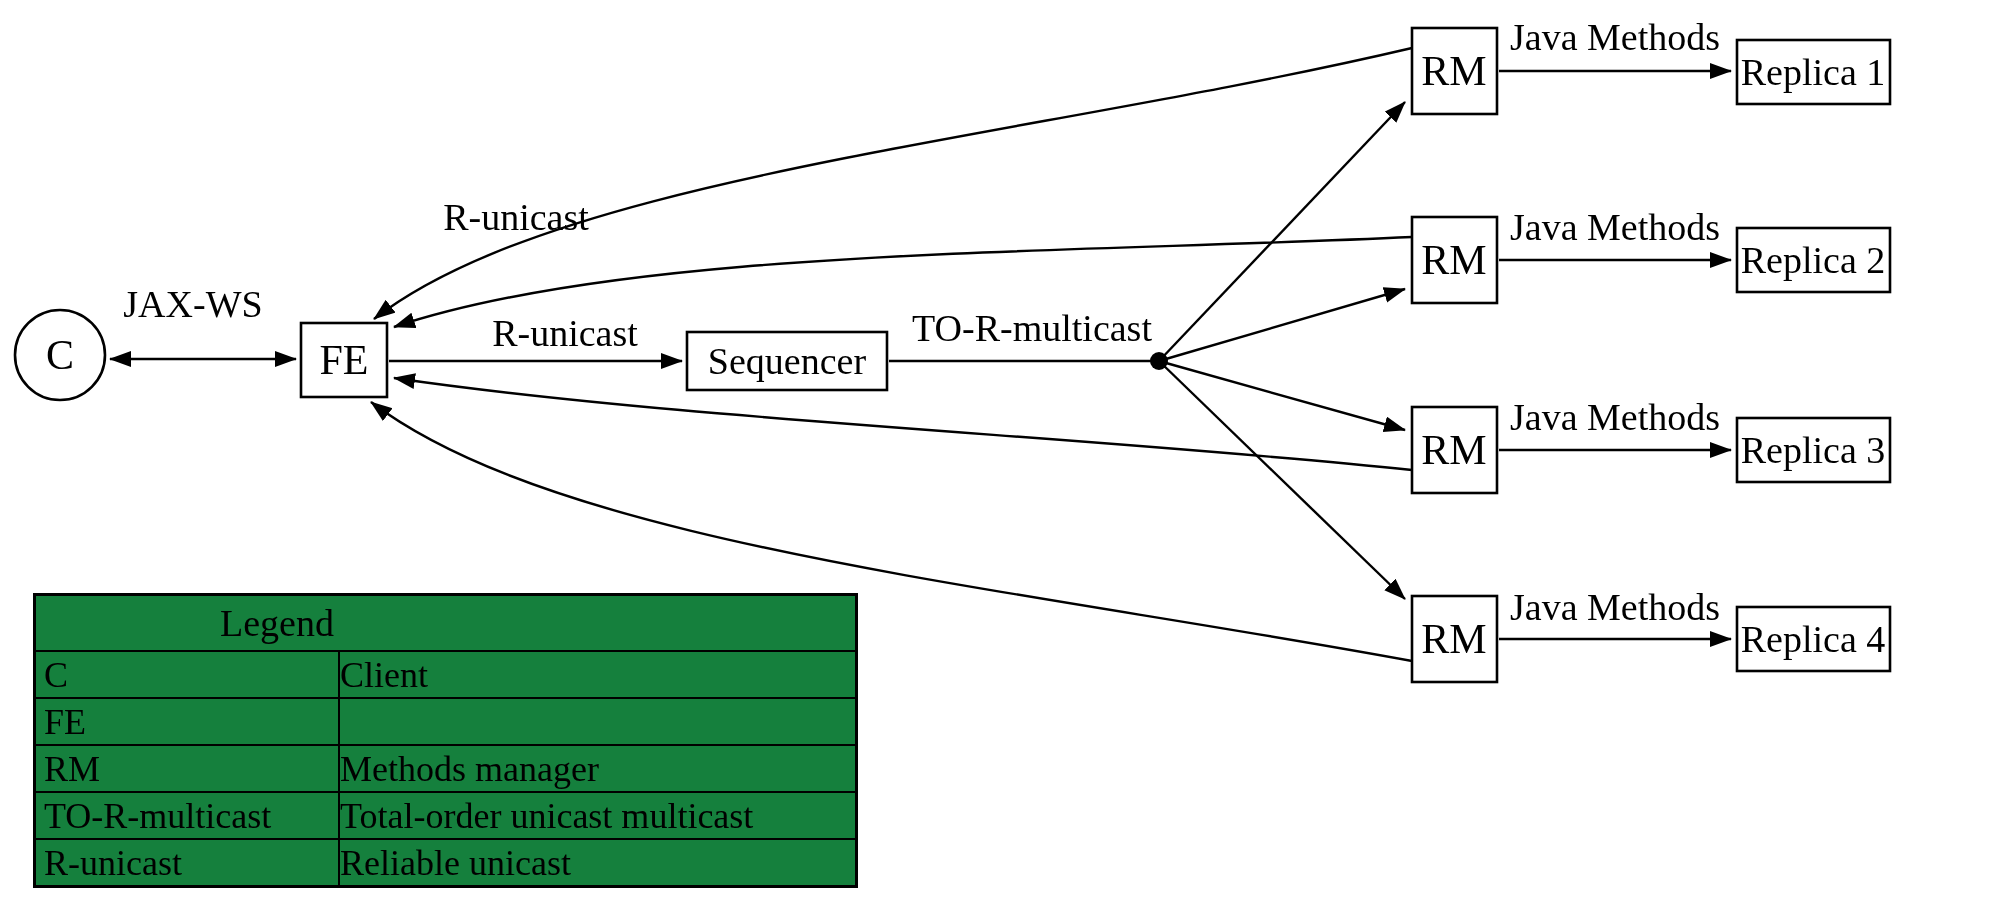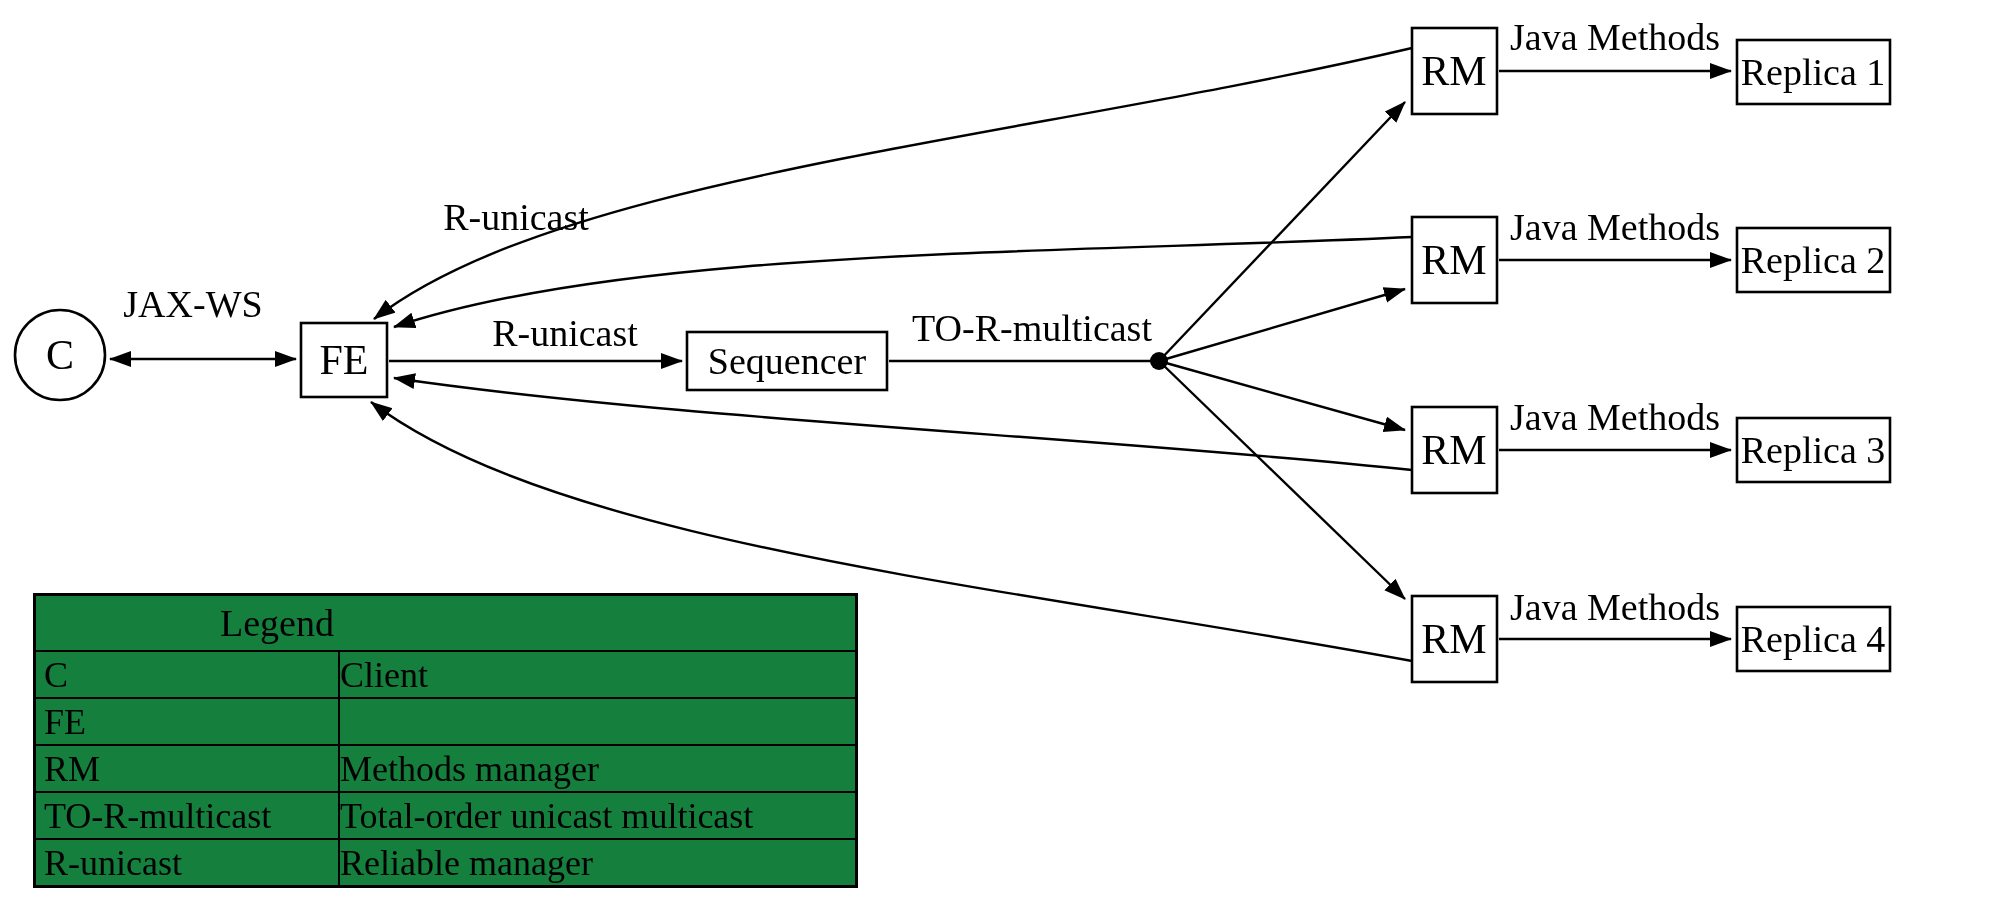--- a/index.html
+++ b/index.html
@@ -157,17 +157,17 @@
     <div class="legend-row">
       <div class="legend-key">RM</div>
       <div class="legend-value">Methods manager</div>
     </div>
     <div class="legend-row">
       <div class="legend-key">TO-R-multicast</div>
       <div class="legend-value">Total-order unicast multicast</div>
     </div>
     <div class="legend-row">
       <div class="legend-key">R-unicast</div>
-      <div class="legend-value">Reliable manager</div>
+      <div class="legend-value">Reliable unicast</div>
     </div>
   </div>
 
 </div>
 
 </body></html>

